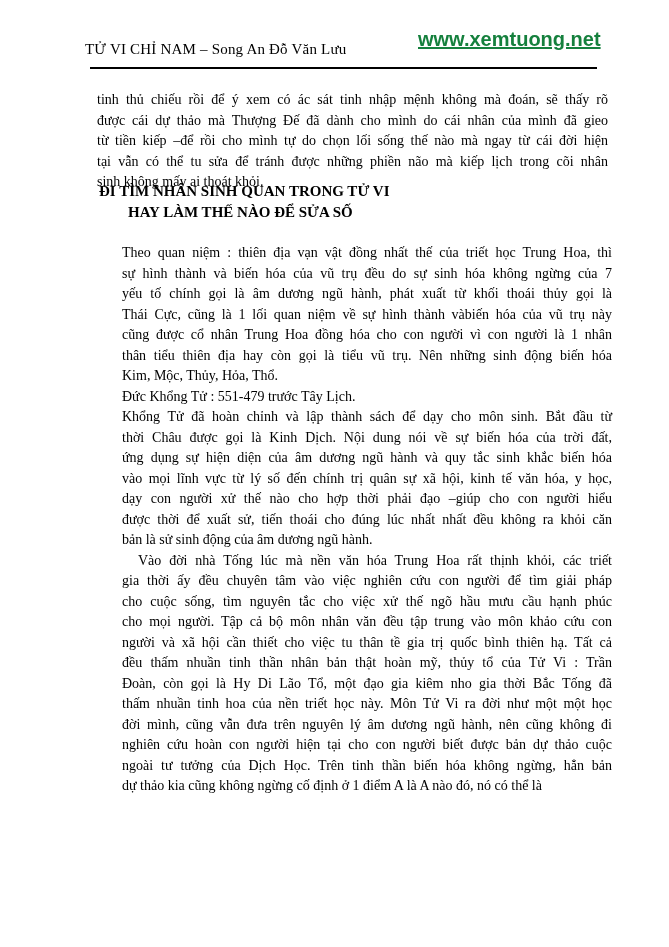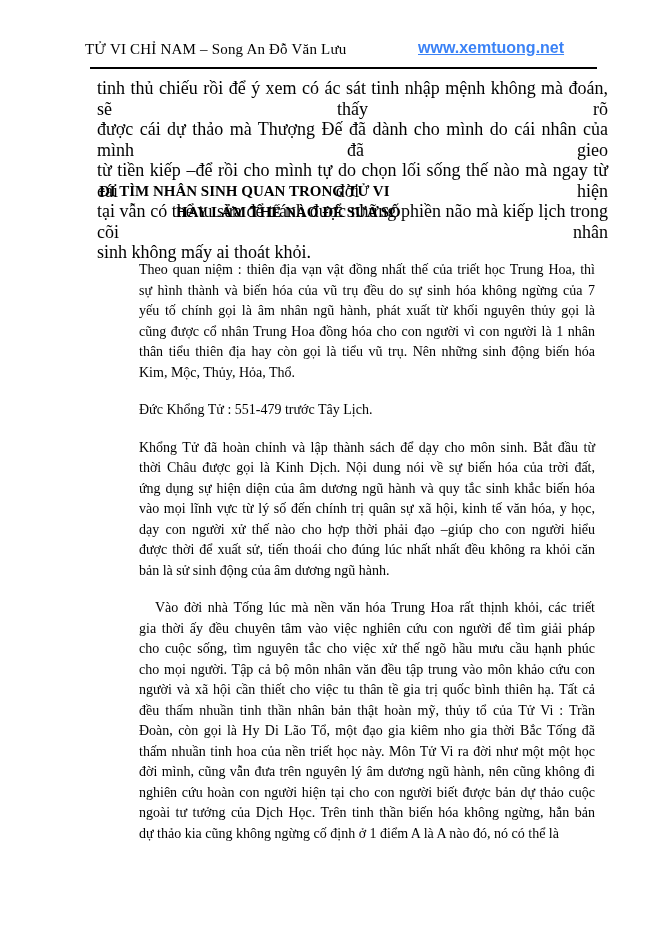--- a/index.html
+++ b/index.html
@@ -10,50 +10,50 @@
     font-family:"Liberation Serif", serif;
     color:#000000;
     overflow:hidden;
   }
   .header-title {
     position:absolute; left:85px; top:41px;
     font-size:15px; letter-spacing:0.2px;
     white-space:nowrap;
   }
   .header-link {
-    position:absolute; left:418px; top:39px;
+    position:absolute; left:418px; top:28px;
     font-family:"Liberation Sans", sans-serif;
-    font-weight:bold; font-size:16px;
-    color:#3b82f6; text-decoration:underline;
+    font-weight:bold; font-size:20px;
+    color:#15803d; text-decoration:underline;
     white-space:nowrap;
   }
   .rule {
     position:absolute; left:90px; top:67px;
     width:507px; height:2px; background:#000000;
   }
   .intro {
-    position:absolute; left:97px; top:78px; width:511px;
-    font-size:18px; line-height:20.5px;
+    position:absolute; left:97px; top:90px; width:511px;
+    font-size:14px; line-height:20.5px;
   }
   .heading1 {
     position:absolute; left:99px; top:183px;
     font-size:15px; font-weight:bold; white-space:nowrap;
   }
   .heading2 {
     position:absolute; left:128px; top:204px;
-    font-size:15px; font-weight:bold; white-space:nowrap;margin-left:48px;
+    font-size:15px; font-weight:bold; white-space:nowrap;
   }
   .body-block {
     position:absolute; left:122px; top:243px; width:490px;
     font-size:14px; line-height:20.5px;
   }
   .tline { text-align:justify; text-align-last:justify; }
   .tline.last { text-align-last:left; }
   .tline.findent { text-indent:16px; }
-  .para { margin:17px; }
+  .para { margin:0; }
 </style>
 </head>
 <body>
 
 <div class="page">
 
   <div class="header-title">TỬ VI CHỈ NAM – Song An Đỗ Văn Lưu</div>
 
   <a class="header-link" href="#">www.xemtuong.net</a>
 
@@ -68,21 +68,22 @@
     </div>
 
   <div class="heading1">ĐI TÌM NHÂN SINH QUAN TRONG TỬ VI</div>
 
   <div class="heading2">HAY LÀM THẾ NÀO ĐỂ SỬA SỐ</div>
 
   <div class="body-block">
       <div class="para">
         <div class="tline">Theo quan niệm : thiên địa vạn vật đồng nhất thế của triết học Trung Hoa, thì</div>
         <div class="tline">sự hình thành và biến hóa của vũ trụ đều do sự sinh hóa không ngừng của 7</div>
-        <div class="tline">yếu tố chính gọi là âm nhân ngũ hành, phát xuất từ khối nguyên thủy gọi là</div>
+        <div class="tline">yếu tố chính gọi là âm dương ngũ hành, phát xuất từ khối thoái thủy gọi là</div>
+        <div class="tline">Thái Cực, cũng là 1 lối quan niệm về sự hình thành vàbiến hóa của vũ trụ này</div>
         <div class="tline">cũng được cổ nhân Trung Hoa đồng hóa cho con người vì con người là 1 nhân</div>
         <div class="tline">thân tiểu thiên địa hay còn gọi là tiểu vũ trụ. Nên những sinh động biến hóa</div>
         <div class="tline last">Kim, Mộc, Thủy, Hỏa, Thổ.</div>
       </div>
       <div class="para">
         <div class="tline last">Đức Khổng Tử : 551-479 trước Tây Lịch.</div>
       </div>
       <div class="para">
         <div class="tline">Khổng Tử đã hoàn chỉnh và lập thành sách để dạy cho môn sinh. Bắt đầu từ</div>
         <div class="tline">thời Châu được gọi là Kinh Dịch. Nội dung nói về sự biến hóa của trời đất,</div>

